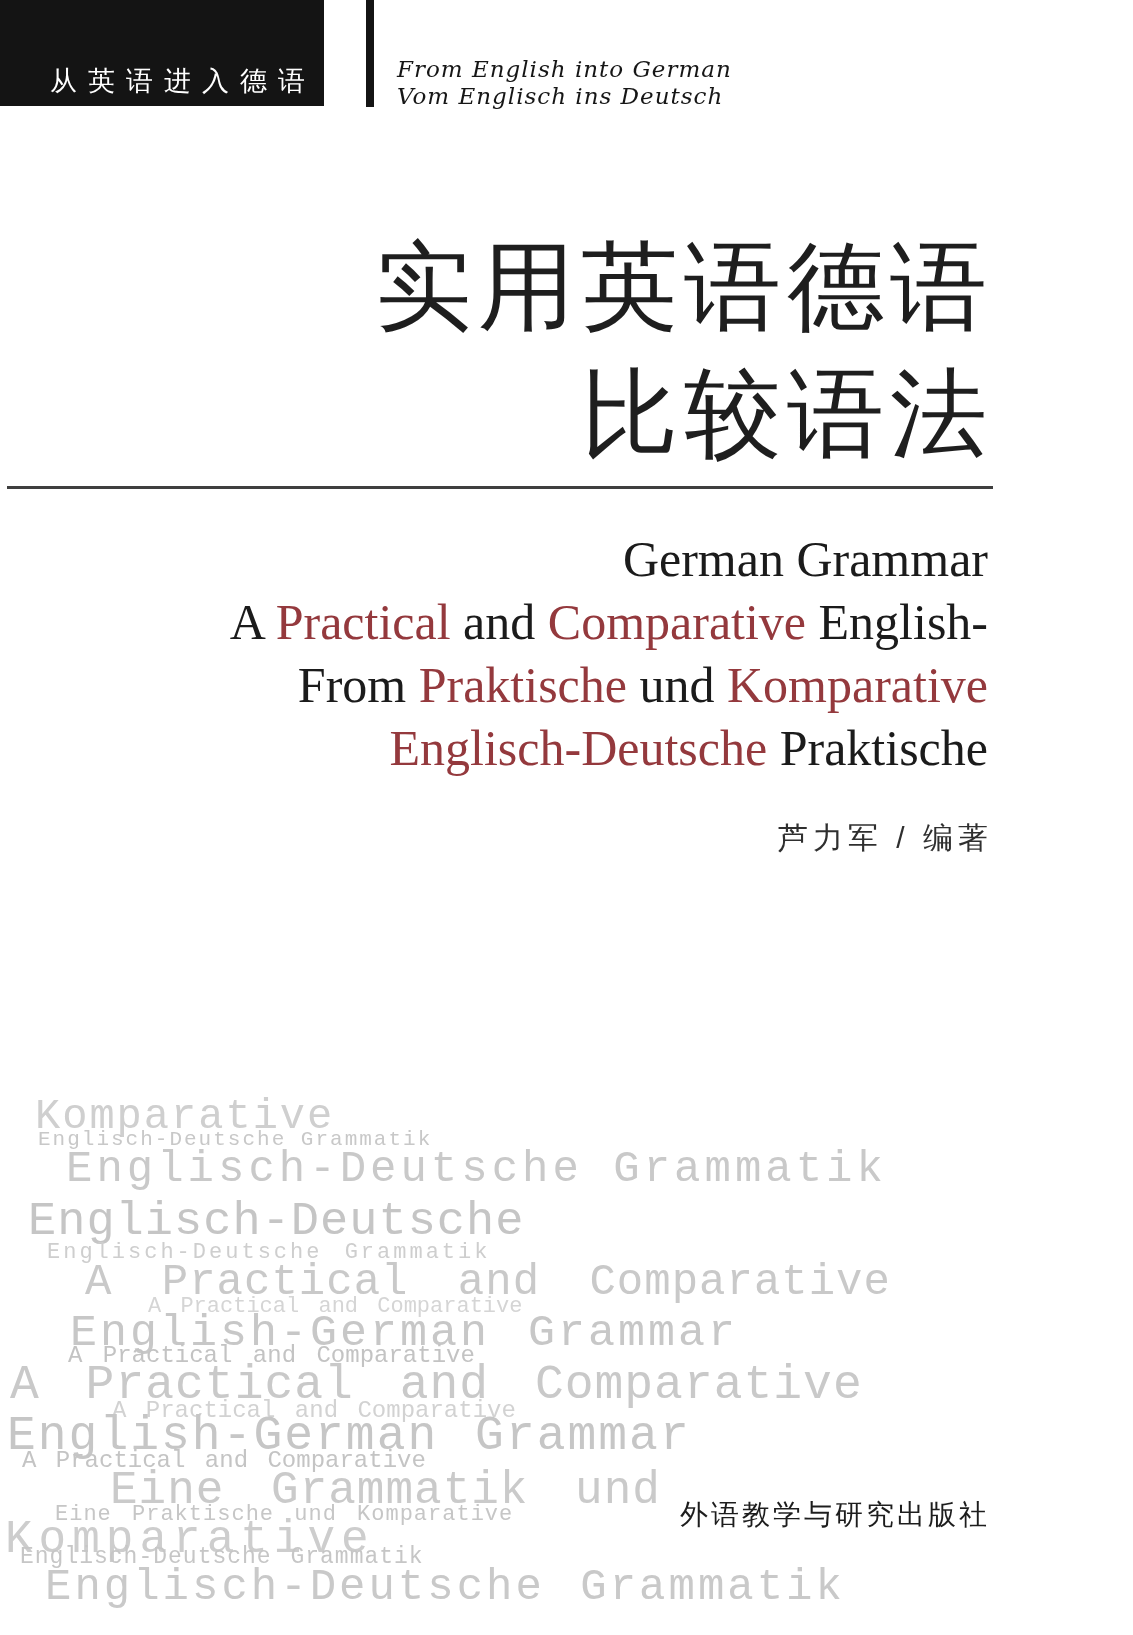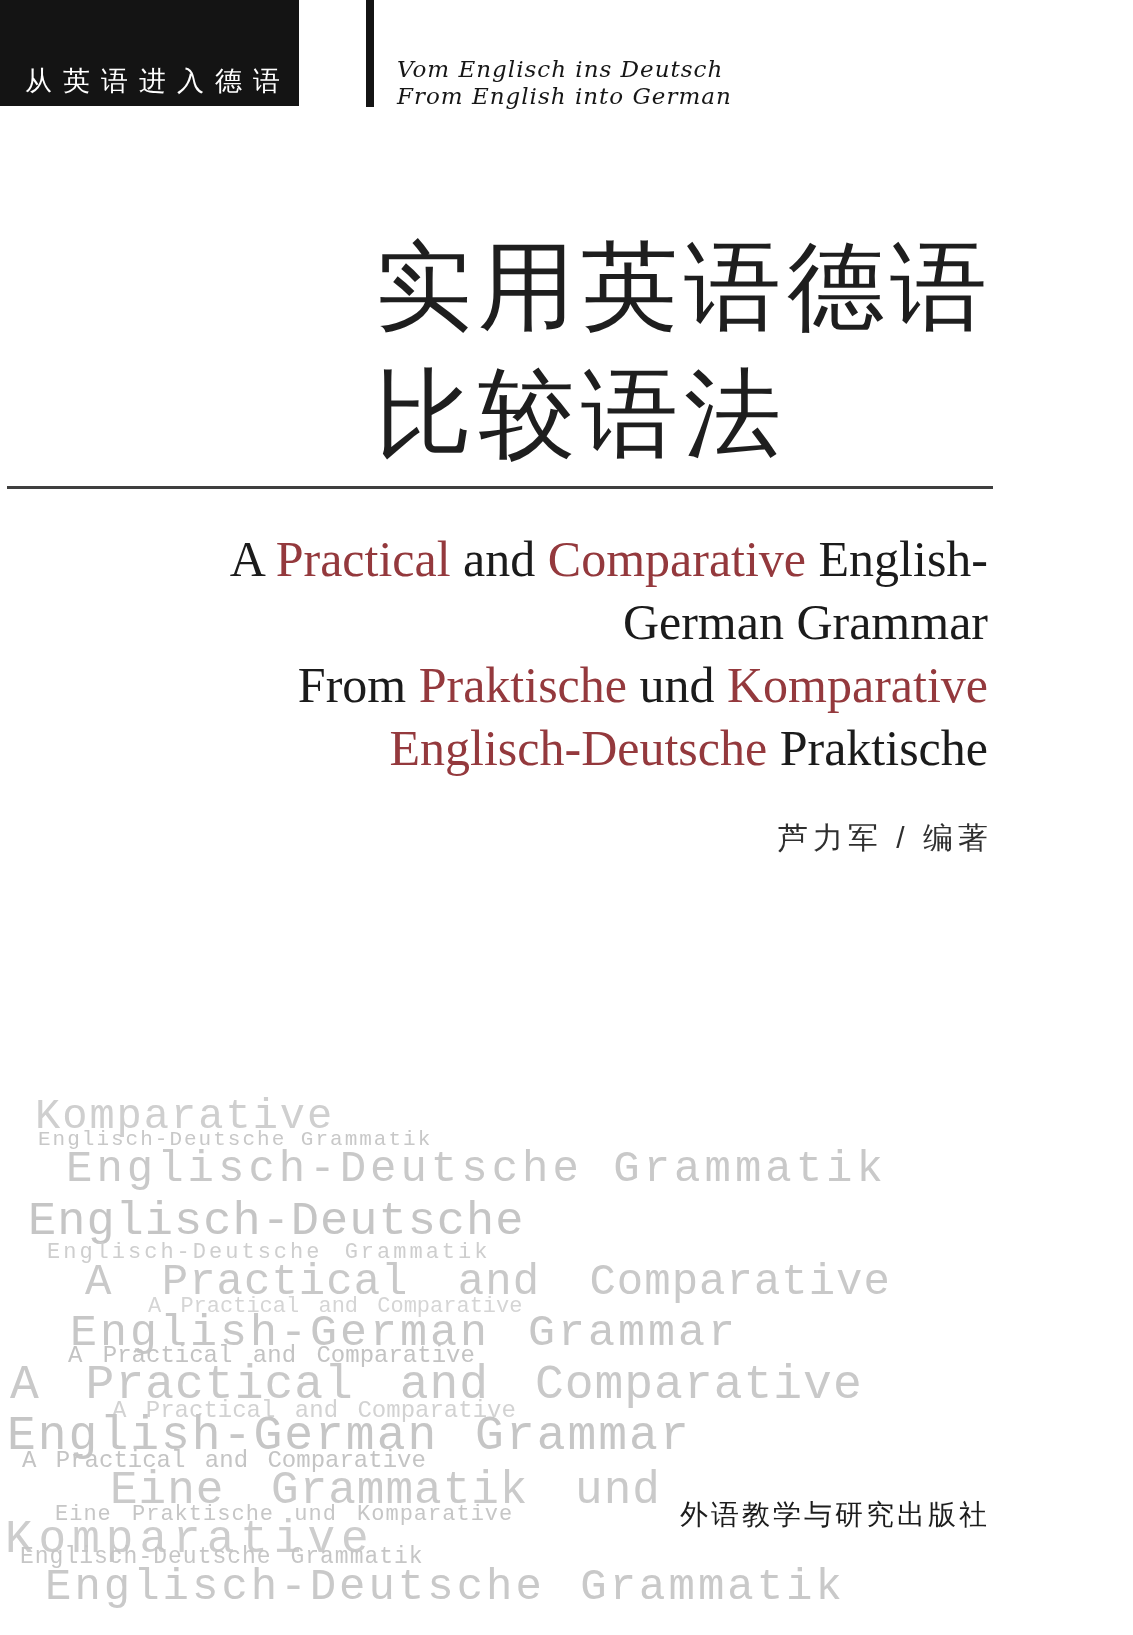--- a/index.html
+++ b/index.html
@@ -7,36 +7,36 @@
     position:relative;width:1133px;height:1635px;background:#ffffff;
     overflow:hidden;font-family:"Liberation Sans",sans-serif;
   }
   
   .wm-layer{position:absolute;inset:0;z-index:0;}
   .wm-line{
     position:absolute;white-space:nowrap;line-height:1;
     font-family:"Liberation Mono","DejaVu Sans Mono",monospace;
   }
   
-  .banner-box{position:absolute;left:0;top:0;width:299px;height:106px;background:#141414;z-index:3;}
+  .banner-box{position:absolute;left:0;top:0;width:324px;height:106px;background:#141414;z-index:3;}
   .banner-cn{
     position:absolute;right:8px;bottom:7px;color:#ffffff;
     font-size:27px;letter-spacing:11px;white-space:nowrap;
     font-family:"Liberation Sans",sans-serif;
   }
   .banner-bar{position:absolute;left:366px;top:0;width:8px;height:107px;background:#141414;z-index:3;}
   .script-block{
     position:absolute;left:397px;top:56px;z-index:3;
     font-family:"DejaVu Serif",serif;font-style:italic;
     font-size:23px;line-height:27px;color:#161616;letter-spacing:1px;
   }
   
   .title-cn{
     position:absolute;right:140px;top:238px;margin:0;z-index:3;
-    text-align:left;font-family:"DejaVu Serif",serif;font-weight:normal;
+    text-align:right;font-family:"DejaVu Serif",serif;font-weight:normal;
     color:#1e1e1e;font-size:97px;line-height:1;letter-spacing:6px;
   }
   .title-cn .l2{margin-top:30px;}
   
   .rule{position:absolute;left:7px;top:486px;width:986px;height:3px;background:#3f3f3f;z-index:3;}
   
   .subtitle{
     position:absolute;right:145px;top:528px;z-index:3;text-align:right;
     font-family:"Liberation Serif","DejaVu Serif",serif;
     font-size:50px;line-height:63px;color:#1b1b1b;white-space:nowrap;
@@ -84,34 +84,34 @@
       <div class="wm-line" style="left: 45px; top: 1565px; font-size: 44px; color: rgb(201, 201, 201); letter-spacing: 3px; word-spacing: 6px;">Englisch-Deutsche Grammatik</div>
     </div>
 
   <div class="banner-box">
     <span class="banner-cn">从英语进入德语</span>
   </div>
 
   <div class="banner-bar"></div>
 
   <div class="script-block">
+    <div>From English into German</div>
     <div>Vom Englisch ins Deutsch</div>
-    <div>From English into German</div>
   </div>
 
   <h1 class="title-cn">
     <div class="l1">实用英语德语</div>
     <div class="l2">比较语法</div>
   </h1>
 
   <div class="rule"></div>
 
   <div class="subtitle">
+      <div><span class="seg-black">German Grammar</span></div>
       <div><span class="seg-black">A </span><span class="seg-red">Practical</span><span class="seg-black"> and </span><span class="seg-red">Comparative</span><span class="seg-black"> English-</span></div>
-      <div><span class="seg-black">German Grammar</span></div>
       <div><span class="seg-black">From </span><span class="seg-red">Praktische</span><span class="seg-black"> und </span><span class="seg-red">Komparative</span></div>
       <div><span class="seg-red">Englisch-Deutsche</span><span class="seg-black"> Praktische</span></div>
     </div>
 
   <div class="author">芦力军 / 编著</div>
 
   <div class="publisher">外语教学与研究出版社</div>
 
 </div>
 

